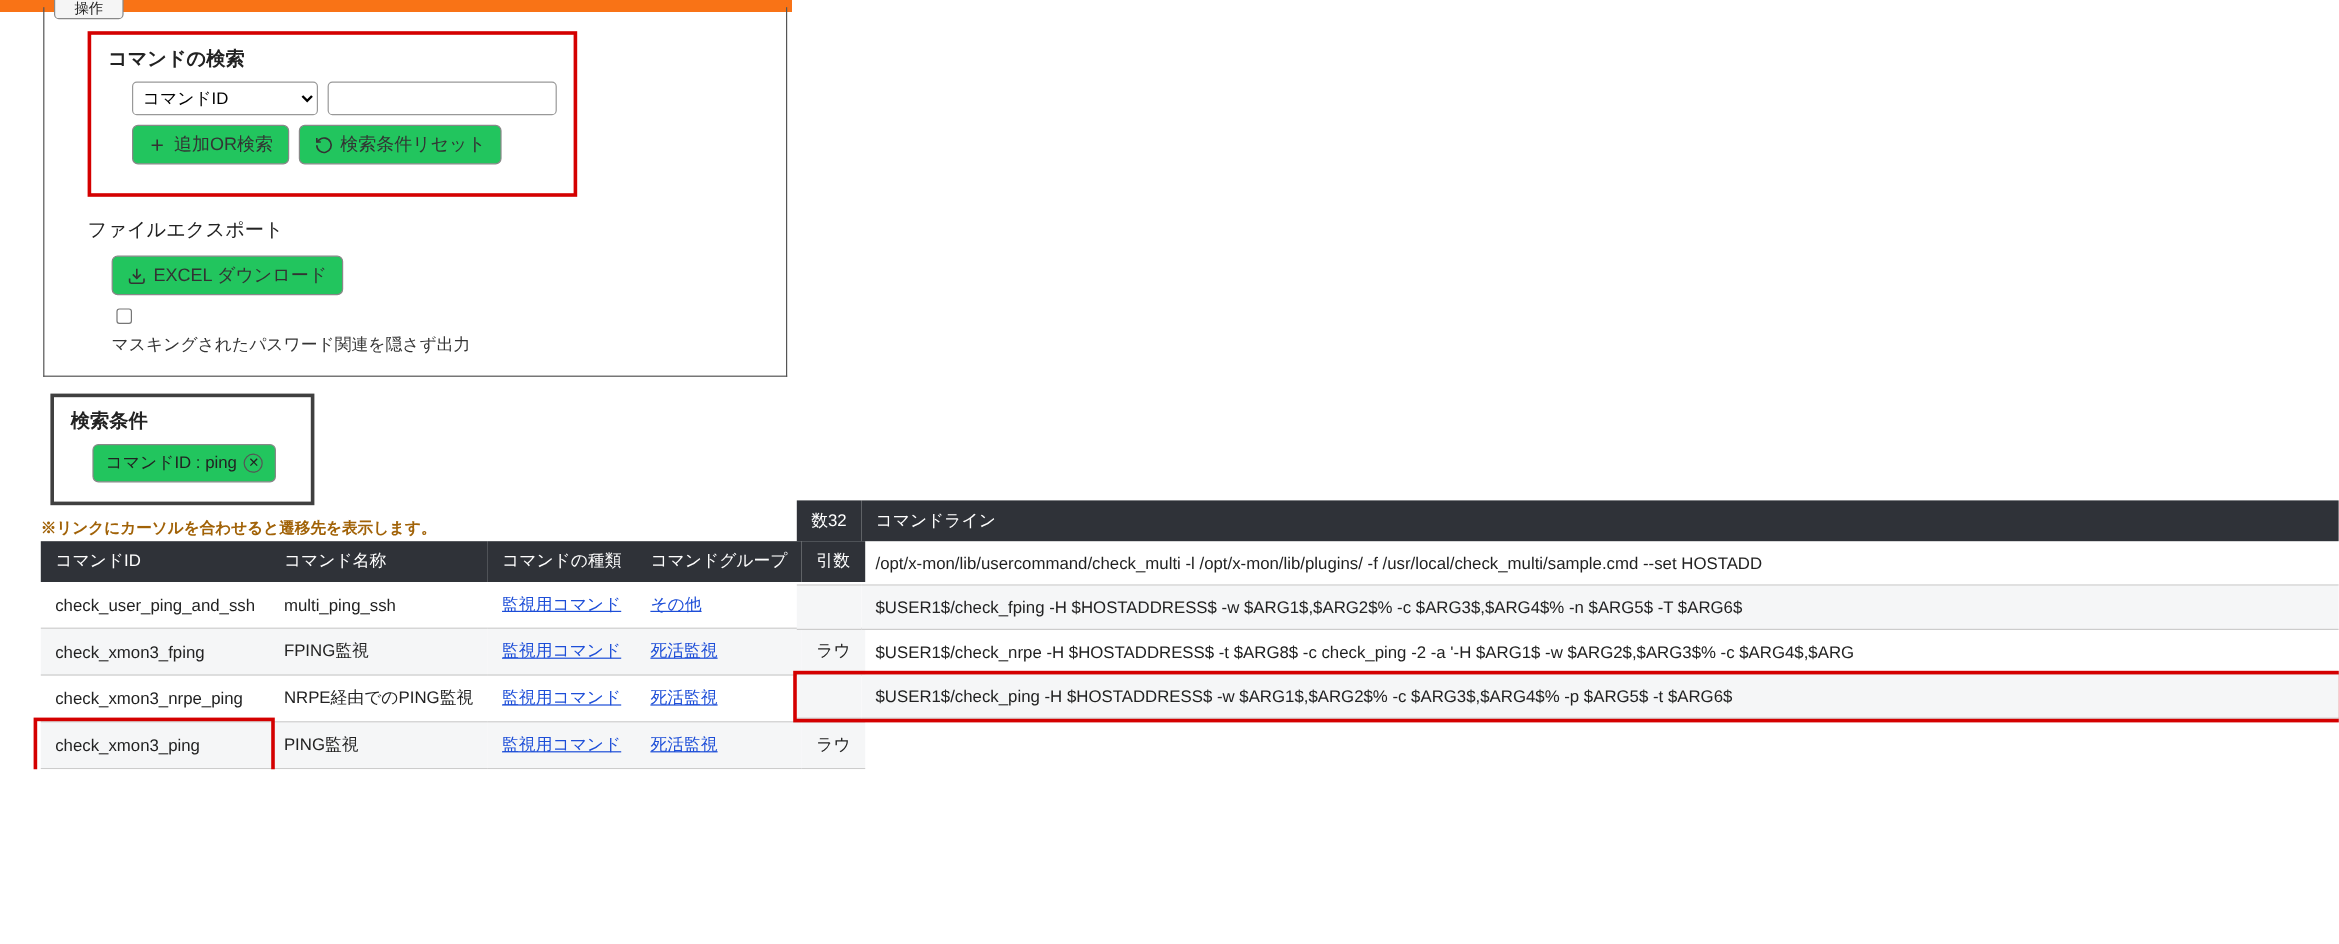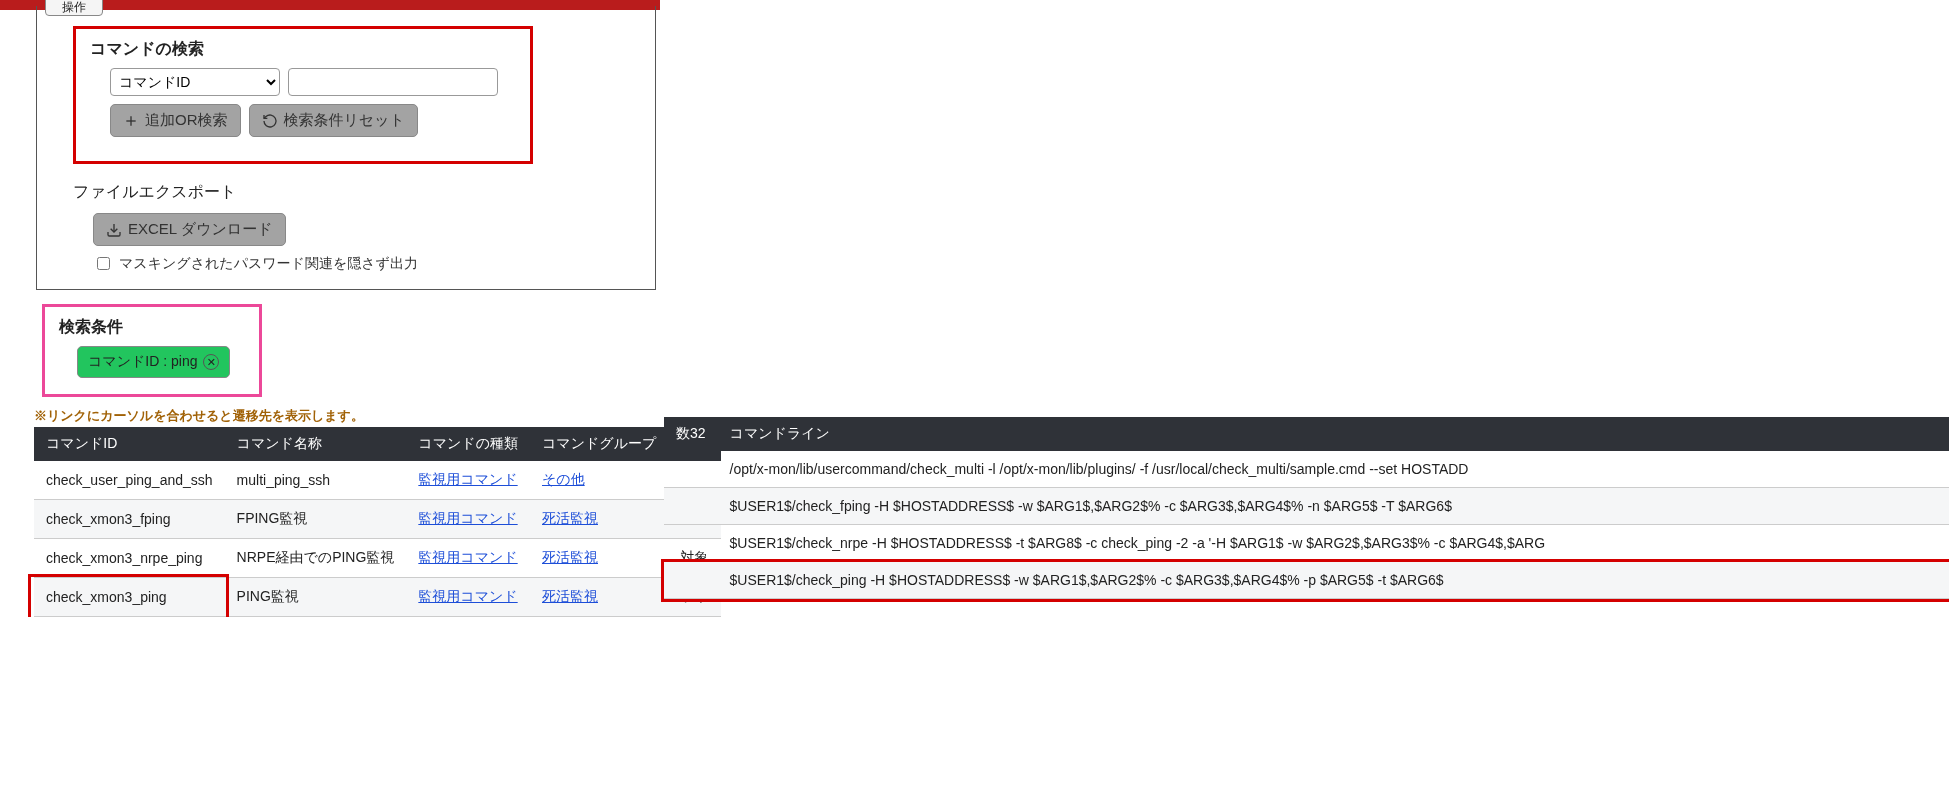--- a/index.html
+++ b/index.html
@@ -11,21 +11,21 @@
     color: #222;
   }
   .container {
     display: flex;
     width: 100%;
   }
   .col-left { width: 660px; }
   .col-right { flex: 1; padding-left: 4px; }
 
   .top-bar {
-    background: #b91c1c;
+    background: #f97316;
     height: 10px;
     width: 660px;
     margin-bottom: -4px;
     position: relative;
   }
   .top-btn-remnant {
     position: absolute;
     top: -2px;
     left: 45px;
     height: 18px;
@@ -44,21 +44,21 @@
     margin-left: 36px;
     border-top: none;
     width: 620px;
     position: relative;
   }
 
   .fieldset {
     border: 3px solid #d40000;
     padding: 10px 14px 16px 14px;
     margin: 10px 0 18px 0;
-    width: 460px;
+    width: 408px;
   }
   .fieldset-title {
     font-weight: bold;
     font-size: 16px;
     margin-bottom: 8px;
     color: #222;
   }
   .inline-row { display: flex; gap: 8px; margin-left: 20px; margin-bottom: 8px; }
   select, input[type=text] {
     font-size: 14px;
@@ -68,44 +68,45 @@
     background: #fff;
   }
   select { width: 170px; height: 28px; }
   input[type=text] { width: 210px; height: 28px; }
   .btn {
     display: inline-flex;
     align-items: center;
     gap: 6px;
     border: 1px solid #888;
     border-radius: 5px;
-    background: #a3a3a3;
+    background: #22c55e;
     padding: 6px 12px;
     font-size: 15px;
     cursor: pointer;
     color: #333;
   }
   .section-title {
     font-weight: normal;
     font-size: 16px;
     margin: 6px 0 10px 0;
     color: #222;
   }
   .export-area { margin-left: 20px; }
   .checkbox-row {
     display: flex;
-    align-items: center;
+    align-items: flex-start;
     gap: 6px;
     margin-top: 8px;
     font-size: 14px;
     color: #333;
+    flex-direction: column;
   }
 
   .search-cond-box {
-    border: 3px solid #ec4899;
+    border: 3px solid #404040;
     margin: 14px 0 10px 42px;
     padding: 10px 14px 16px 14px;
     width: 220px;
   }
   .chip {
     display: inline-flex;
     align-items: center;
     gap: 6px;
     border: 1px solid #888;
     border-radius: 5px;

